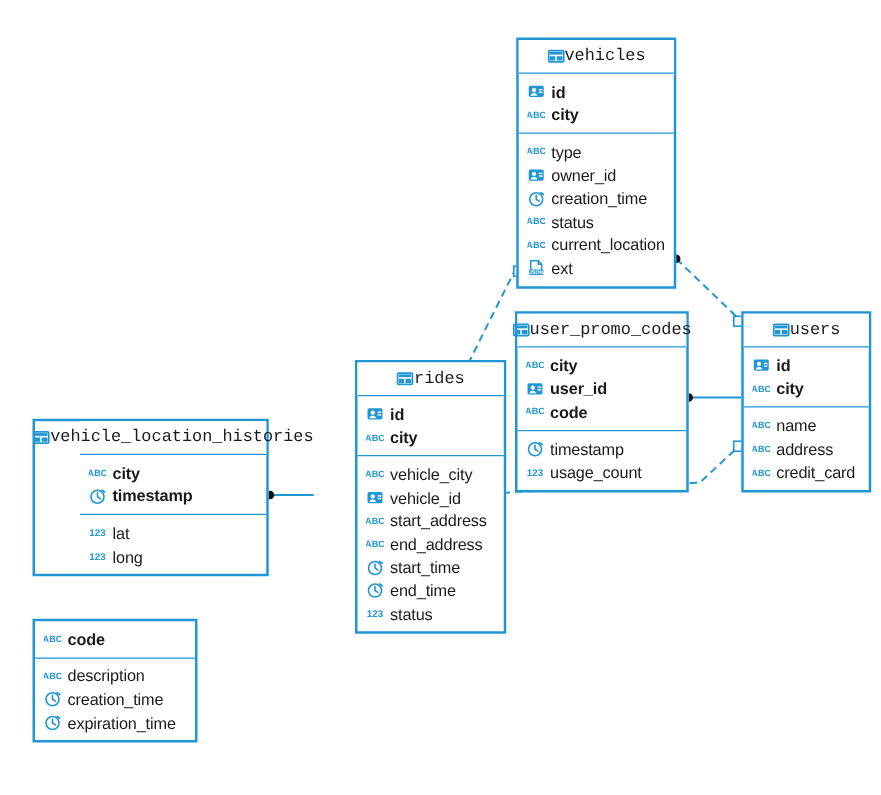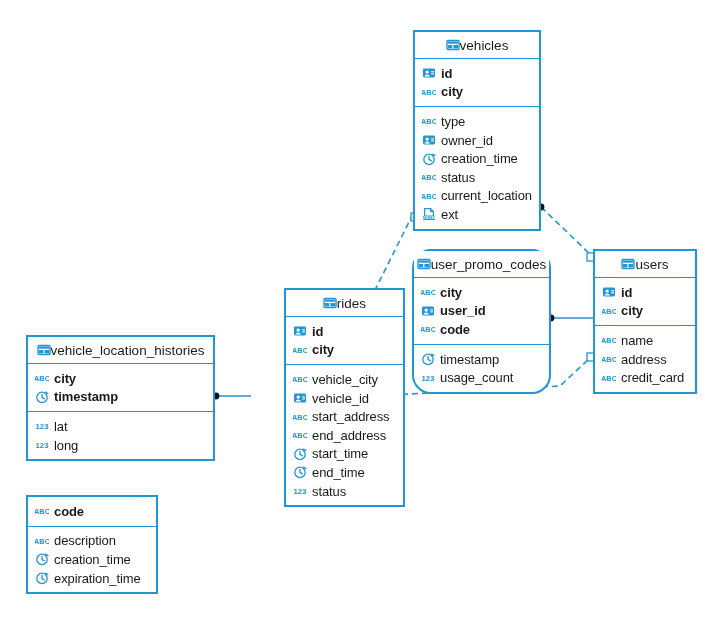--- a/index.html
+++ b/index.html
@@ -29,20 +29,21 @@
   }
   .tbl-header{
     display:flex;
     align-items:center;
     justify-content:center;
     gap:0;
     height:26px;
     border-bottom:1px solid #2196d4;
     background:#ffffff;
     padding:0 6px;
+    font-family:Liberation Mono, monospace;
   }
   .tbl-title{
     font-size:13.5px;
     color:#1a1a1a;
     white-space:nowrap;
   }
   .col-group{ padding:5px 0 5px 0; }
   .col-group + .col-group{ border-top:1px solid #2196d4; }
   .col-row{
     display:flex;
@@ -181,21 +182,21 @@
               <path d="M2.6 1.6 h6.0 l2.8 2.8 v8.0 h-8.8 z" fill="none" stroke="#2196d4" stroke-width="1.2"></path>
               <path d="M8.6 1.6 v2.8 h2.8" fill="none" stroke="#2196d4" stroke-width="1.2"></path>
               <rect x="1.3" y="8.6" width="11.4" height="4.4" rx="0.6" fill="#2196d4"></rect>
               <text x="7" y="12.1" text-anchor="middle" fill="#fff" font-size="4.2" font-weight="bold" font-family="&quot;Liberation Sans&quot;, sans-serif">JSON</text>
             </svg>
           </span>
           <span class="col-name">ext</span>
         </div>
       </div>
     </div>
-    <div class="table-node" style="left: 412px; top: 249px; width: 139px; border-radius: 19px;">
+    <div class="table-node" style="left: 412px; top: 249px; width: 139px;">
       <div class="tbl-header">
         <span class="ico">
           <svg width="14" height="14" viewBox="0 0 14 14">
             <rect x="1" y="2.5" width="12" height="9" rx="1" fill="none" stroke="#2196d4" stroke-width="1.4"></rect>
             <rect x="2" y="3.5" width="10" height="2.2" fill="#2196d4"></rect>
             <rect x="2" y="7" width="4.2" height="3.4" fill="#2196d4"></rect>
             <rect x="7.4" y="7" width="4.6" height="3.4" fill="#2196d4"></rect>
           </svg>
         </span>
         <span class="tbl-title">user_promo_codes</span>
@@ -406,21 +407,21 @@
         <div class="col-row">
           <span class="ico">
             <svg width="14" height="14" viewBox="0 0 14 14">
               <text x="7" y="9.8" text-anchor="middle" fill="#2196d4" font-size="7.8" font-weight="bold" font-family="&quot;Liberation Sans&quot;, sans-serif">123</text>
             </svg>
           </span>
           <span class="col-name">status</span>
         </div>
       </div>
     </div>
-    <div class="table-node" style="left: 26px; top: 335px; width: 189px;">
+    <div class="table-node" style="left: 26px; top: 335px; width: 189px; padding-left: 36px;">
       <div class="tbl-header">
         <span class="ico">
           <svg width="14" height="14" viewBox="0 0 14 14">
             <rect x="1" y="2.5" width="12" height="9" rx="1" fill="none" stroke="#2196d4" stroke-width="1.4"></rect>
             <rect x="2" y="3.5" width="10" height="2.2" fill="#2196d4"></rect>
             <rect x="2" y="7" width="4.2" height="3.4" fill="#2196d4"></rect>
             <rect x="7.4" y="7" width="4.6" height="3.4" fill="#2196d4"></rect>
           </svg>
         </span>
         <span class="tbl-title">vehicle_location_histories</span>

